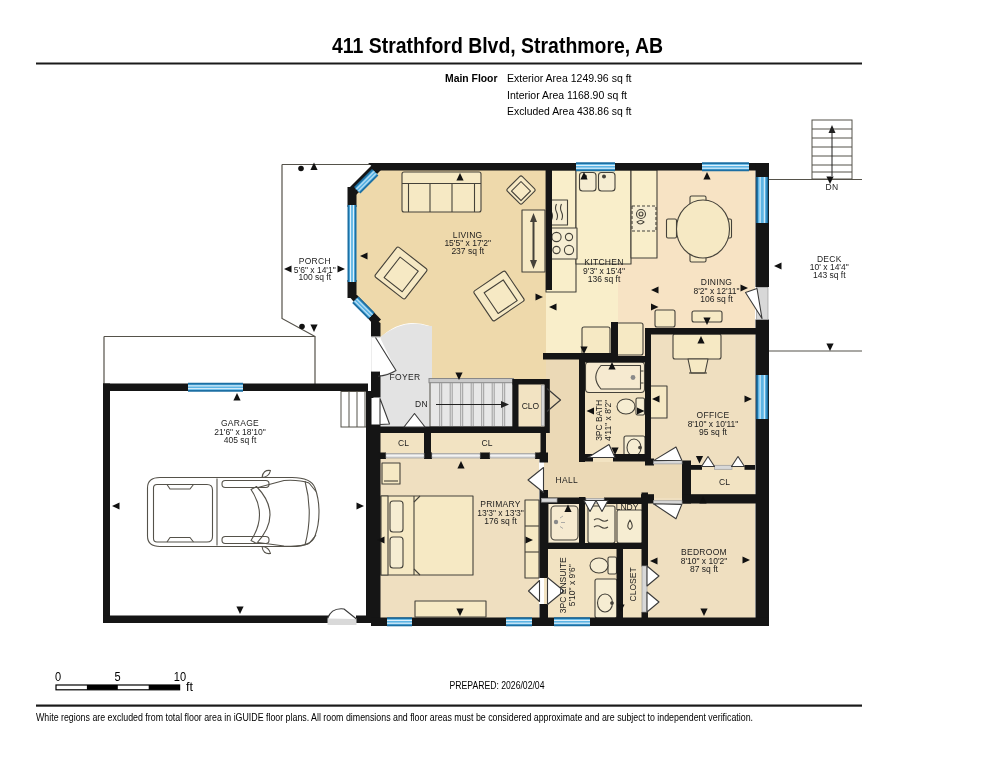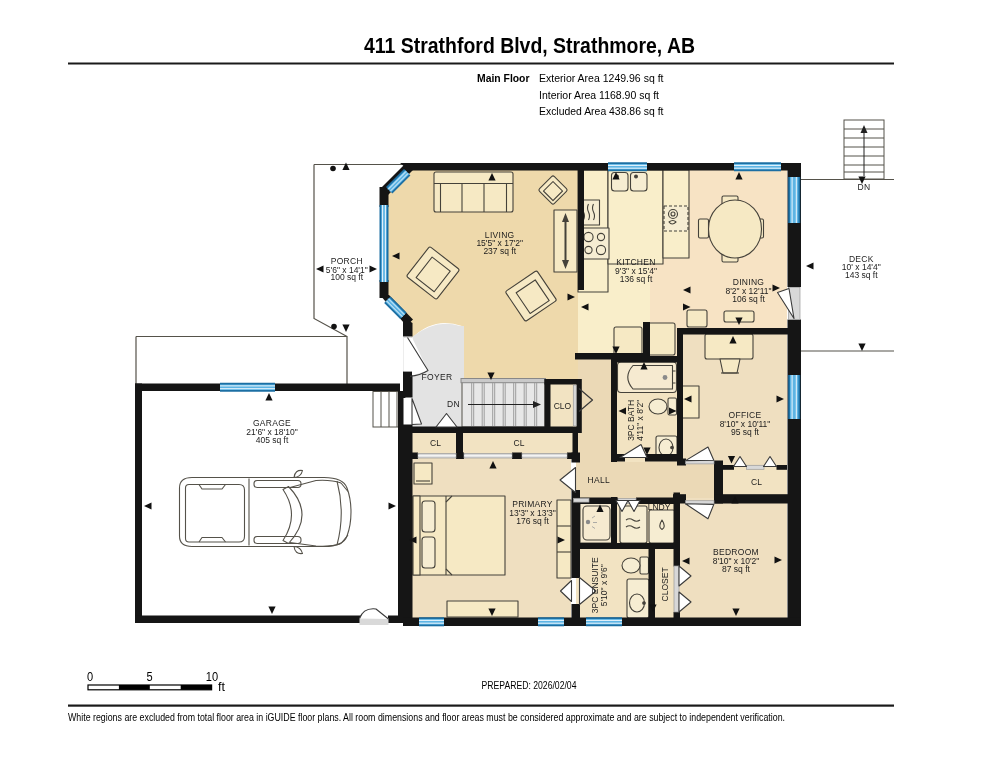--- a/index.html
+++ b/index.html
@@ -1,17 +1,17 @@
 <!DOCTYPE html>
 <html><head>
 <meta charset="utf-8">
 <style>
 html,body{margin:0;padding:0;background:#fff;}
 *{box-sizing:border-box;}
-.page{position:relative;width:862px;height:768px;background:#fff;font-family:"Liberation Sans",sans-serif;overflow:hidden;margin-left:32px;}
+.page{position:relative;width:862px;height:768px;background:#fff;font-family:"Liberation Sans",sans-serif;overflow:hidden;}
 svg{position:absolute;left:0;top:0;}
 </style>
 </head>
 <body>
 <div class="page">
 <svg width="993" height="768" viewBox="0 0 993 768">
 <defs>
 <polygon id="tU" points="0,0 3.6,7.5 -3.6,7.5"></polygon>
 <polygon id="tD" points="0,0 3.6,-7.5 -3.6,-7.5"></polygon>
 <polygon id="tL" points="0,0 7.5,3.6 7.5,-3.6"></polygon>

